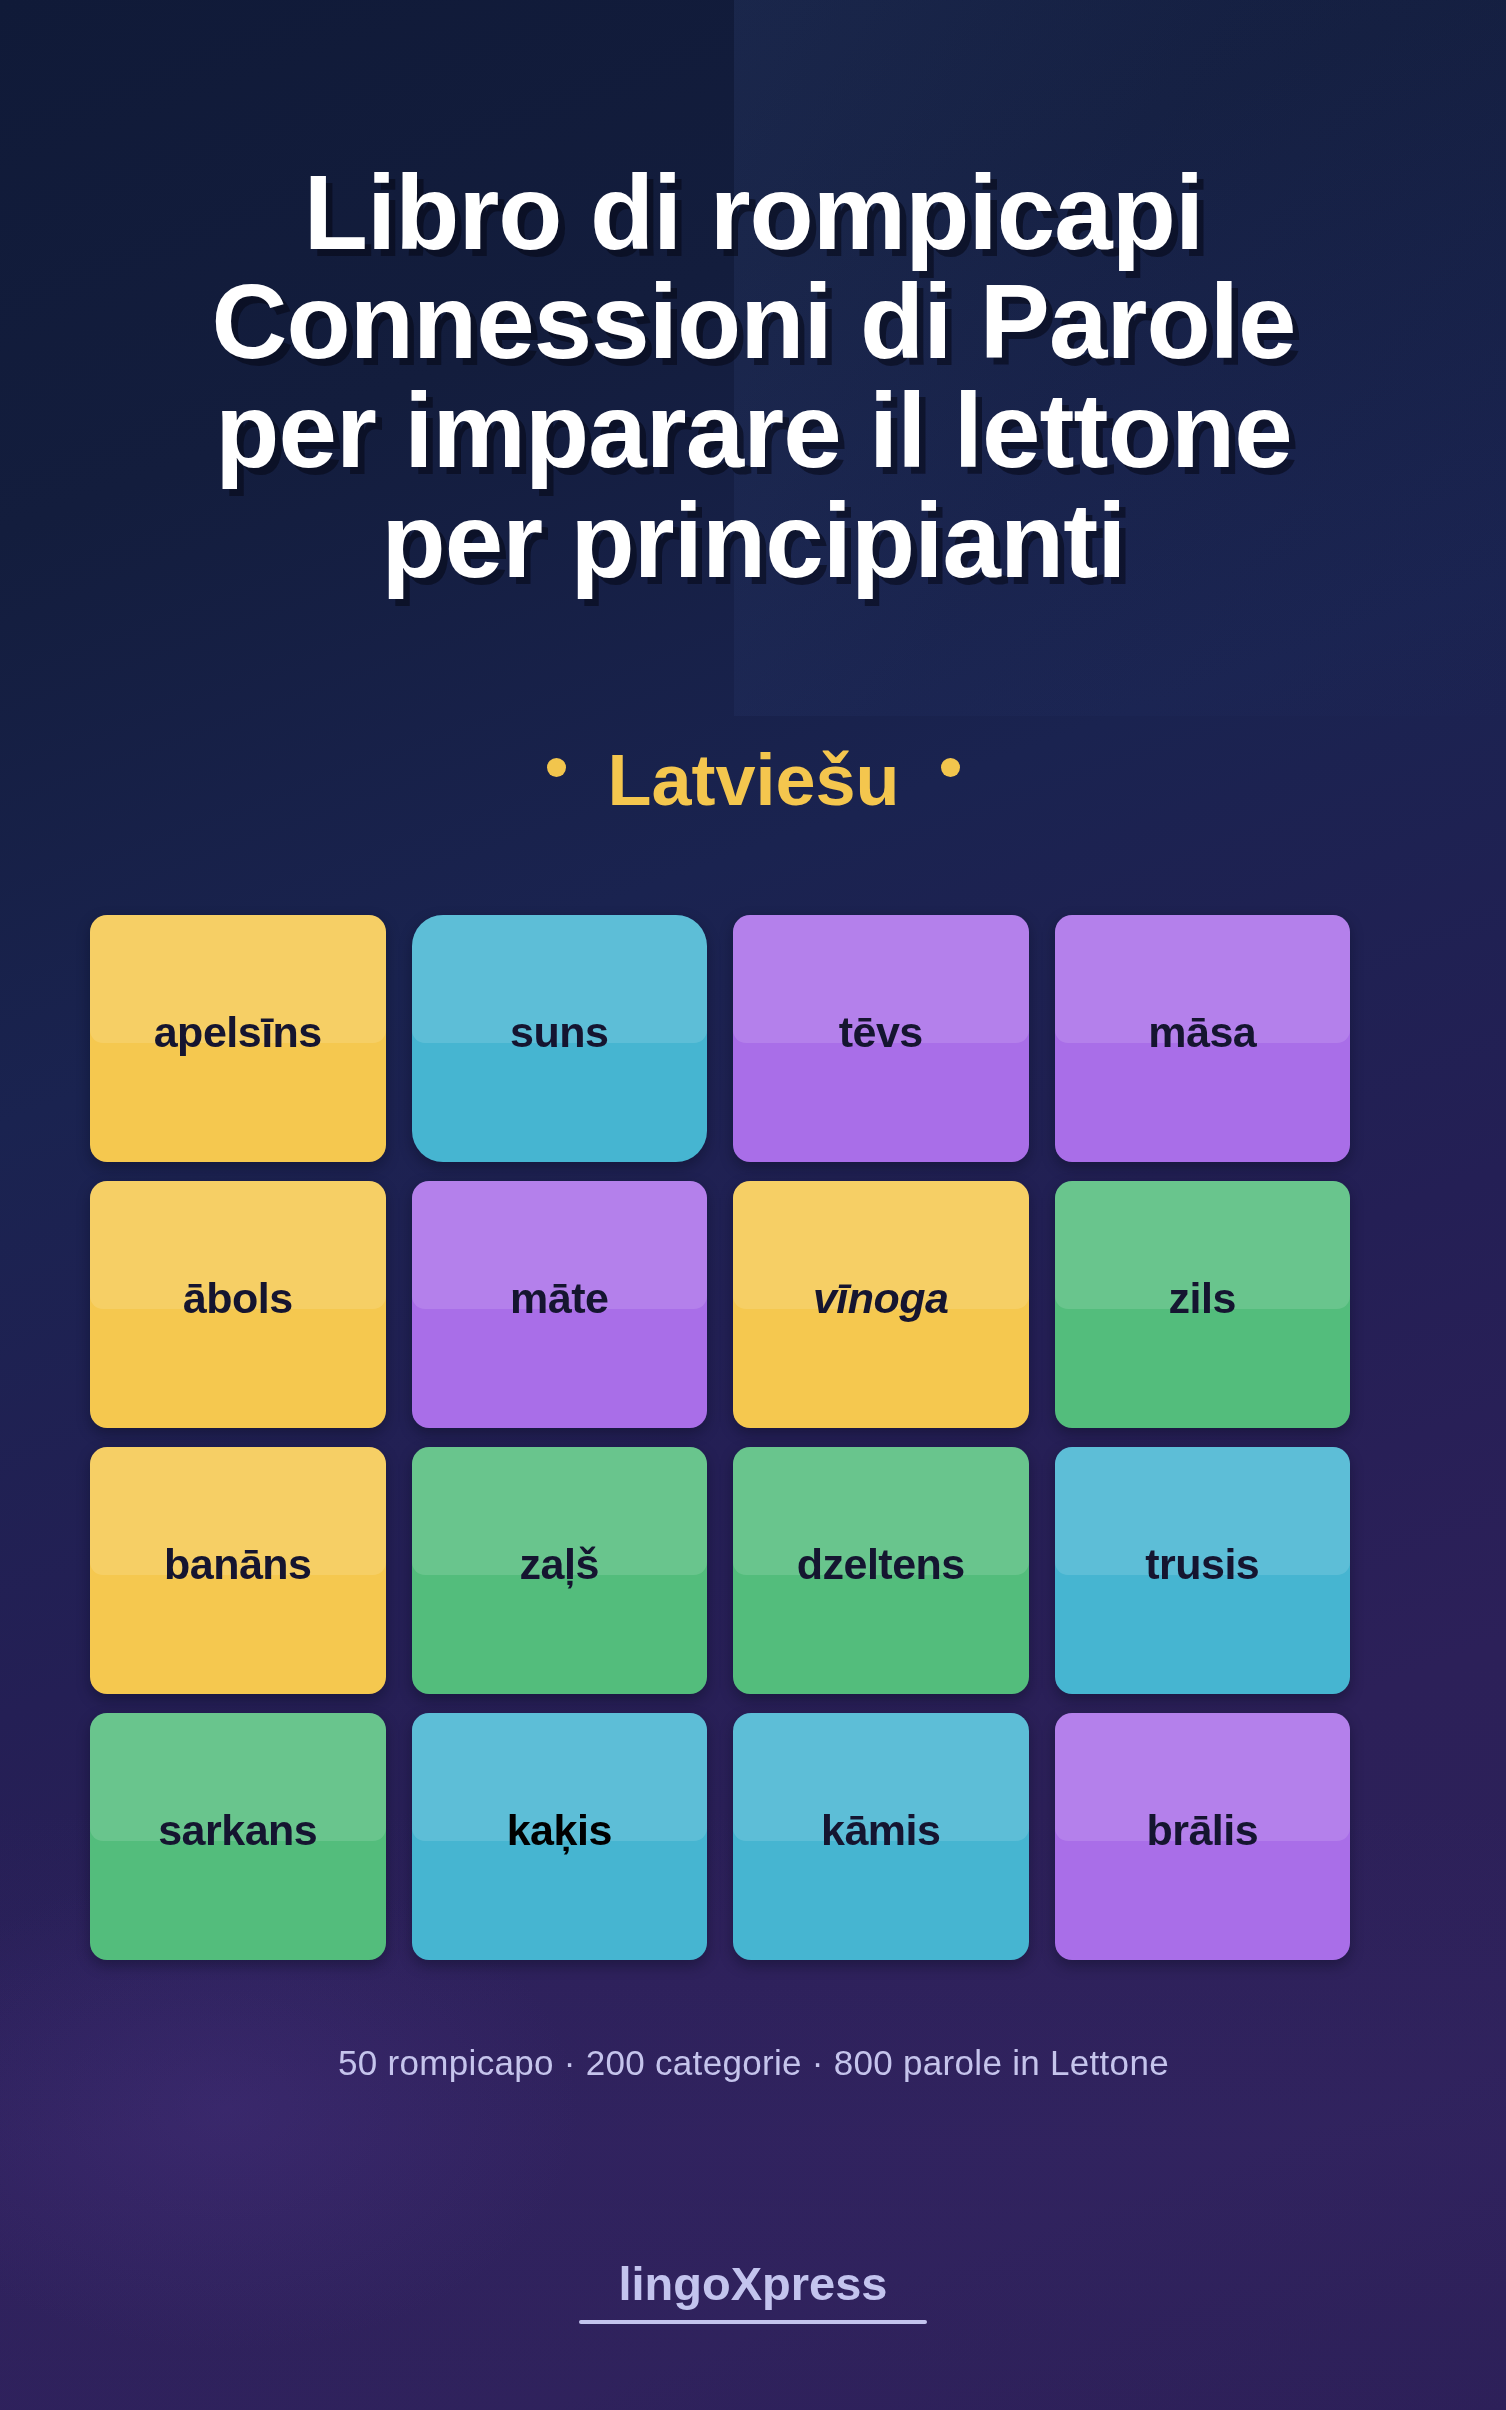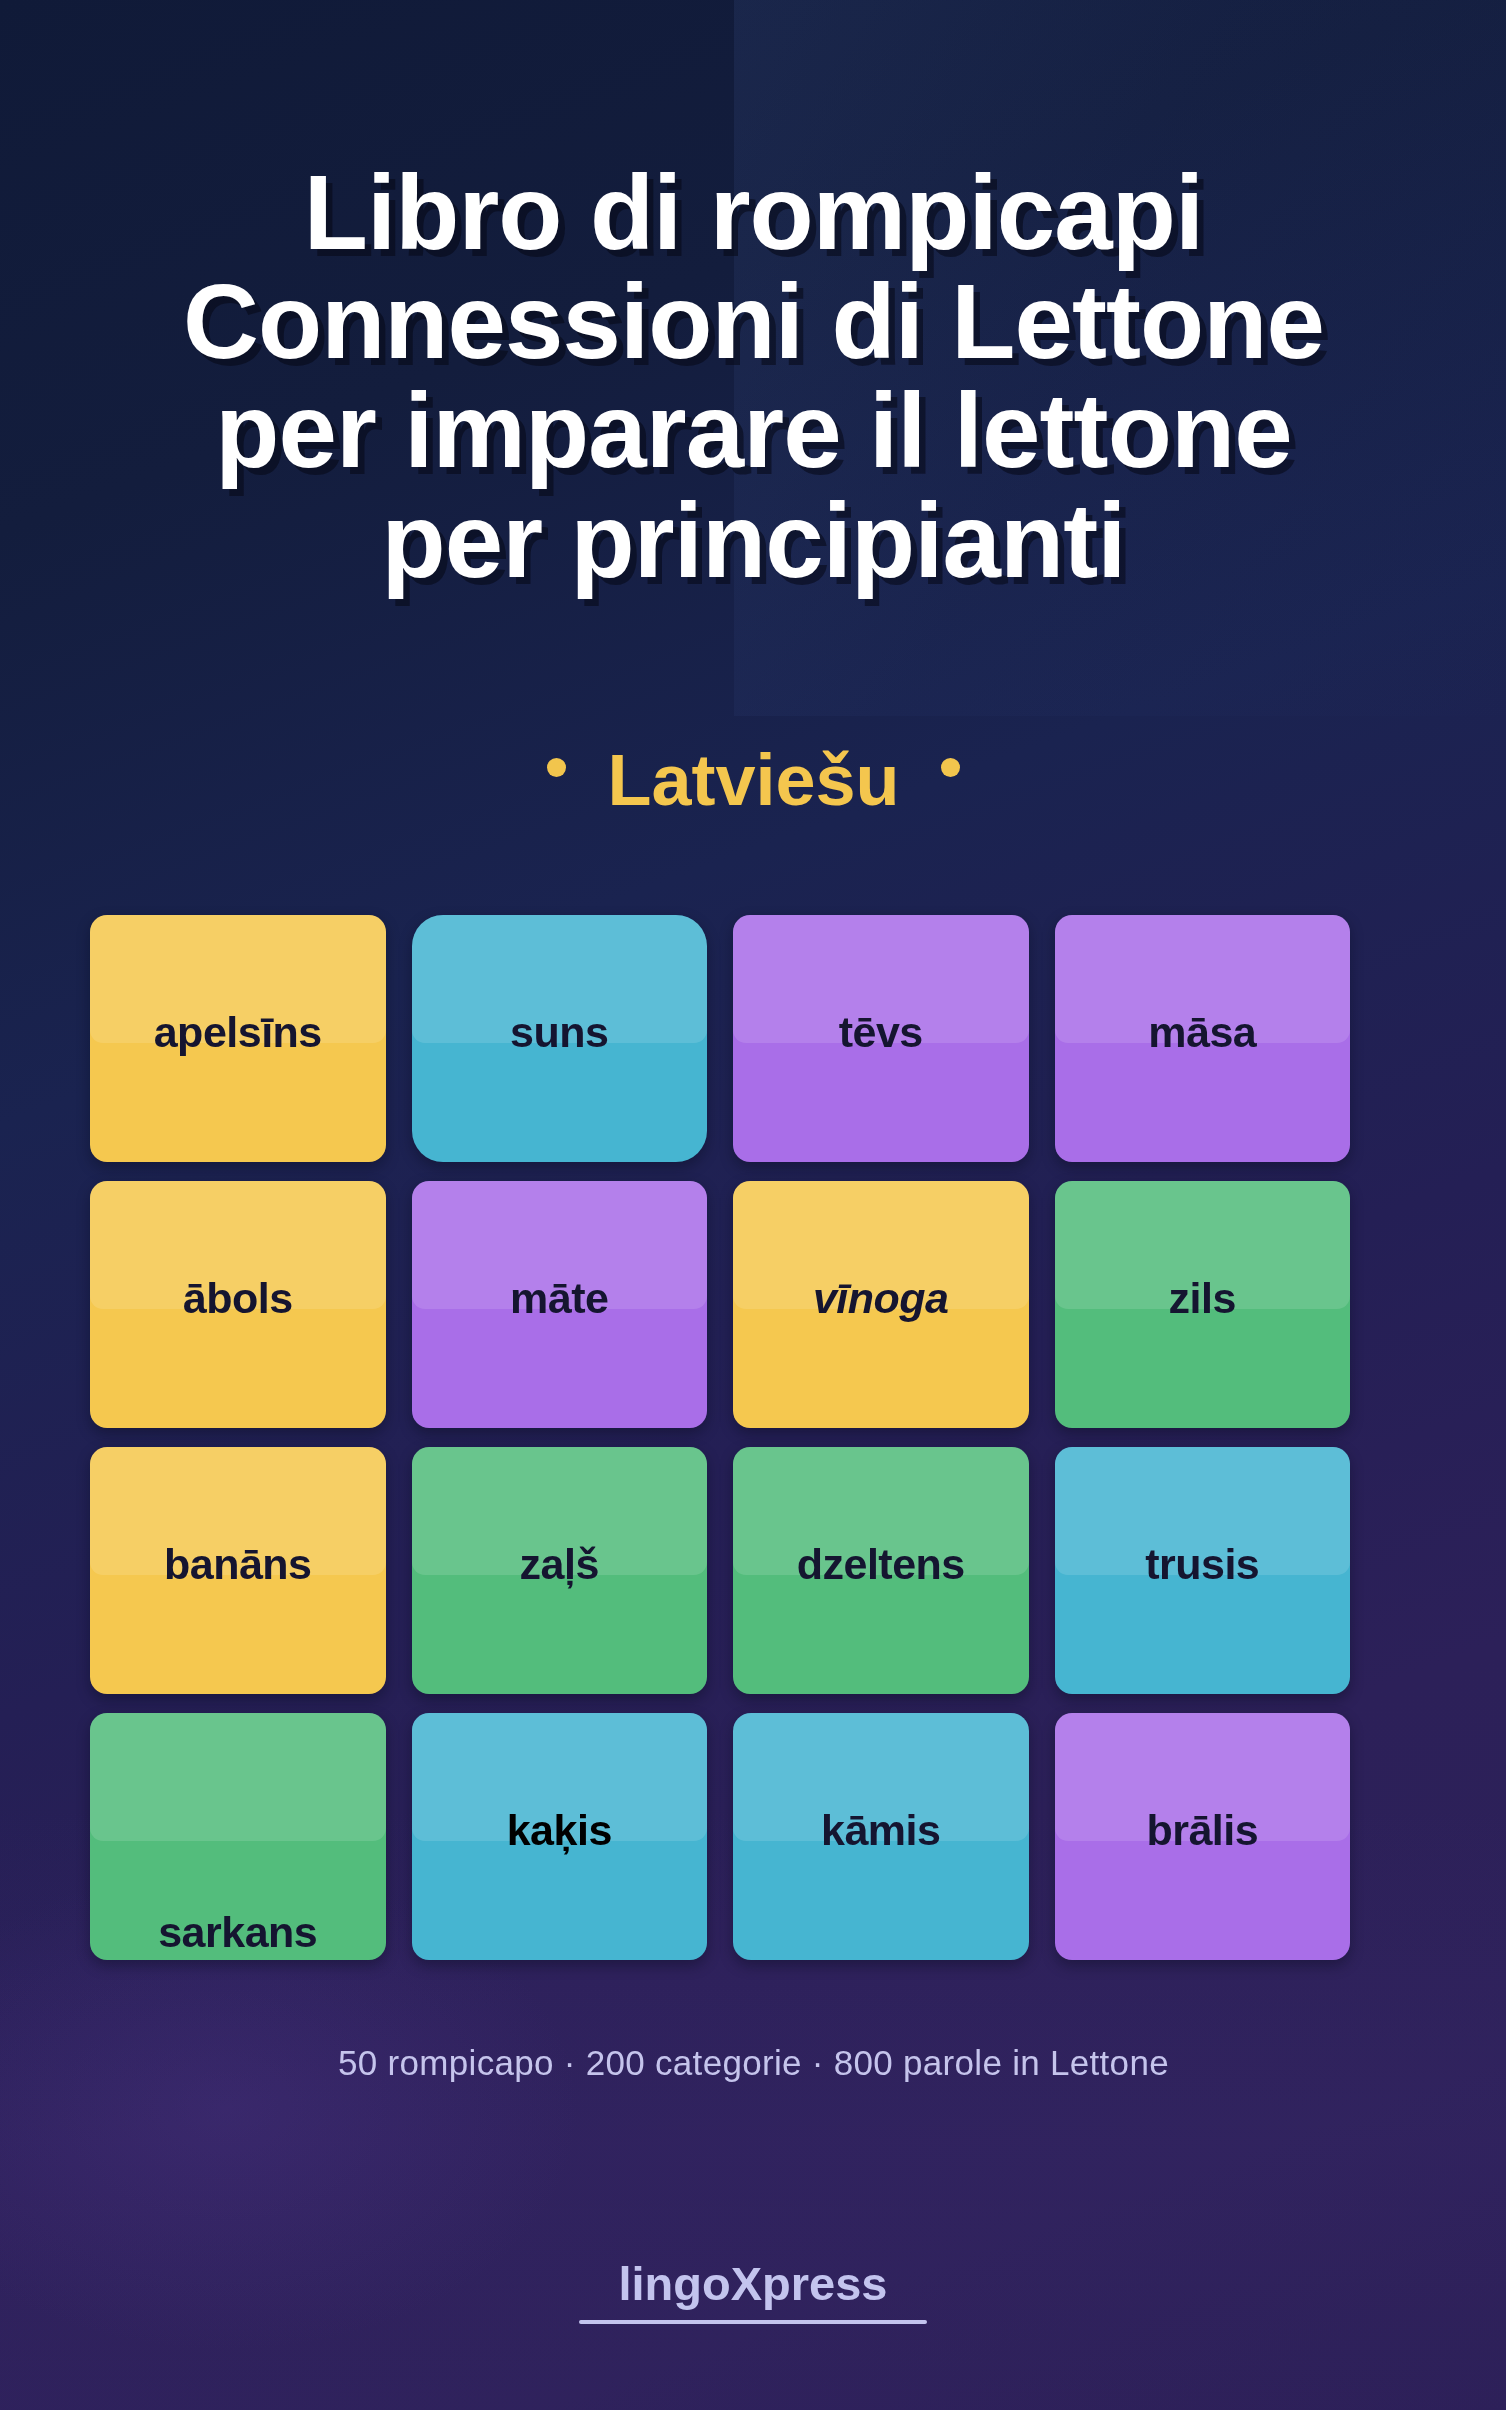--- a/index.html
+++ b/index.html
@@ -175,21 +175,21 @@
 <body>
 
 <div id="cover">
 
   <div id="bg-sheen-right"></div>
   <div id="bg-sheen-bottom"></div>
   <div id="bg-glow-left"></div>
 
   <div id="title-block">
     <span class="title-line">Libro di rompicapi</span>
-    <span class="title-line">Connessioni di Lettone</span>
+    <span class="title-line">Connessioni di Parole</span>
     <span class="title-line">per imparare il lettone</span>
     <span class="title-line">per principianti</span>
   </div>
 
   <div id="lang-row">
     <span class="lang-dot"></span>
     <span id="lang-name">Latviešu</span>
     <span class="lang-dot"></span>
   </div>
 
@@ -223,21 +223,21 @@
       </div>
       <div class="tile" style="background: rgb(83, 189, 124);">
         <span class="tile-label" style="color: rgb(21, 21, 48);">zaļš</span>
       </div>
       <div class="tile" style="background: rgb(83, 189, 124);">
         <span class="tile-label" style="color: rgb(21, 21, 48);">dzeltens</span>
       </div>
       <div class="tile" style="background: rgb(70, 181, 209);">
         <span class="tile-label" style="color: rgb(21, 21, 48);">trusis</span>
       </div>
-      <div class="tile" style="background: rgb(83, 189, 124); align-items: flex-end;">
+      <div class="tile" style="background: rgb(83, 189, 124);">
         <span class="tile-label" style="color: rgb(21, 21, 48);">sarkans</span>
       </div>
       <div class="tile" style="background: rgb(70, 181, 209);">
         <span class="tile-label" style="color: #000000;">kaķis</span>
       </div>
       <div class="tile" style="background: rgb(70, 181, 209); border-radius: 18px;">
         <span class="tile-label" style="color: rgb(21, 21, 48);">kāmis</span>
       </div>
       <div class="tile" style="background: rgb(169, 110, 232);">
         <span class="tile-label" style="color: rgb(21, 21, 48);">brālis</span>

